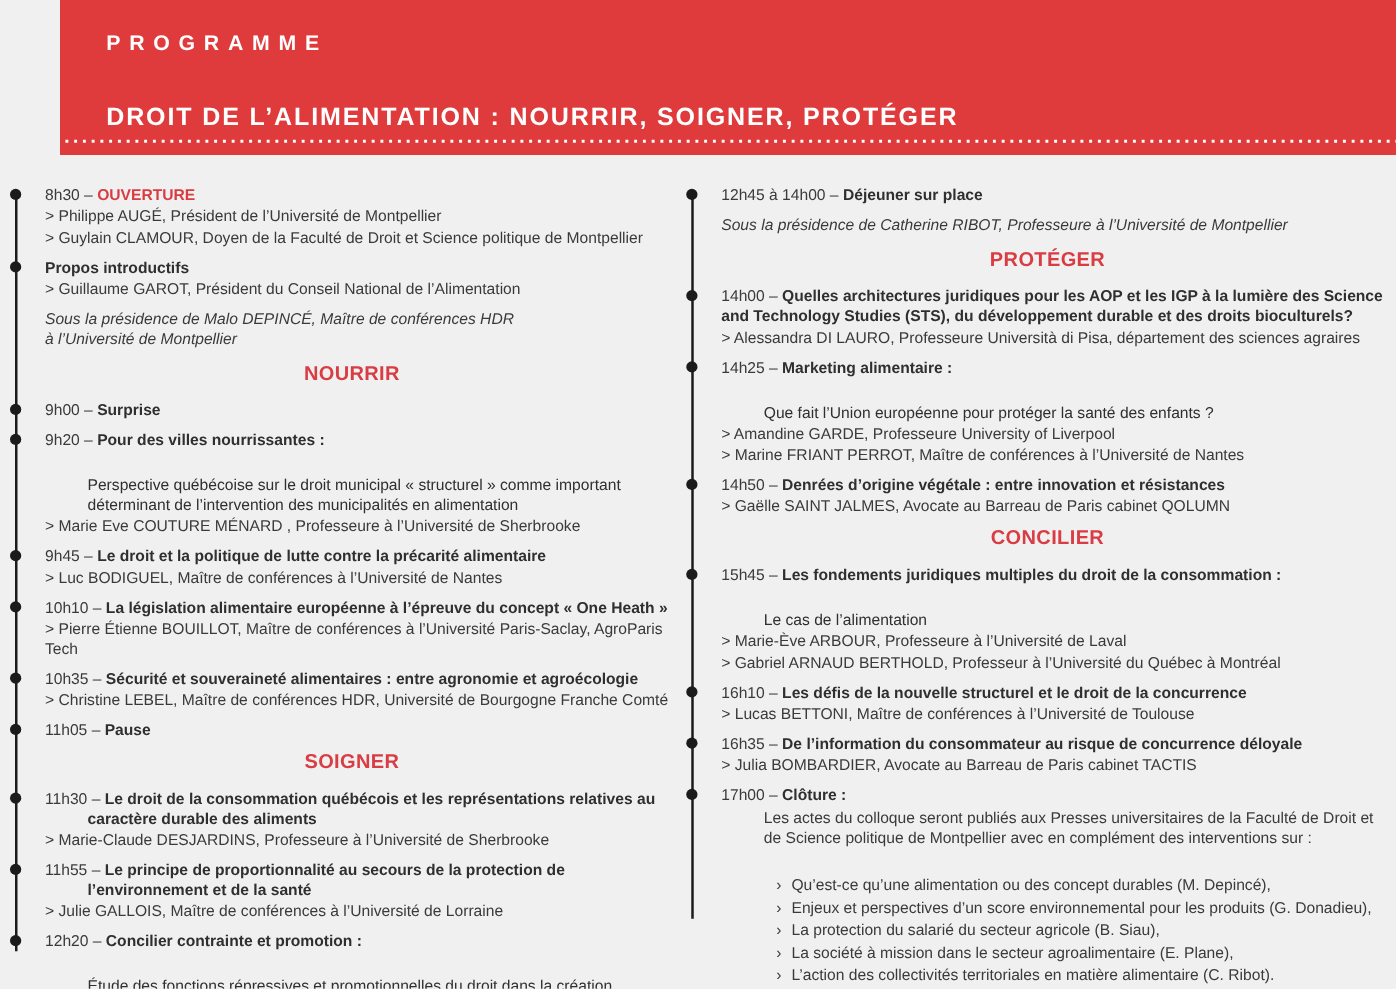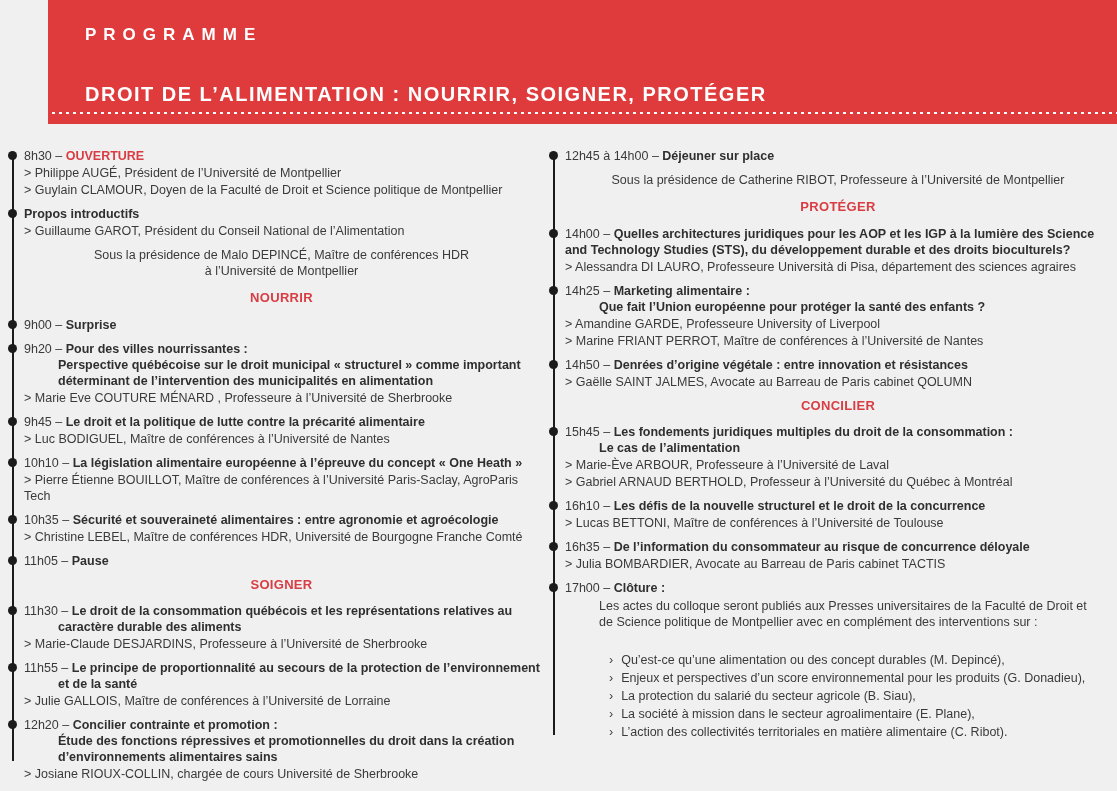--- a/index.html
+++ b/index.html
@@ -43,38 +43,38 @@
   .content{display:flex;padding:24px 4px 0 0;height:663px;}
   .col{position:relative;}
   .col::before{
     content:'';position:absolute;left:12px;width:2px;background:var(--timeline);
   }
   .col-left{width:541px;}
   .col-left::before{top:7px;bottom:26px;}
   .col-right{width:572px;}
   .col-right::before{top:7px;bottom:52px;}
   
-  .item{position:relative;padding-left:24px;margin-bottom:8px;}
+  .item{position:relative;padding-left:36px;margin-bottom:8px;}
   .dot{
     position:absolute;left:8px;top:3px;width:9px;height:9px;border-radius:50%;
     background:var(--timeline);
   }
   .titleline{padding-left:34px;text-indent:-34px;}
   .titleline.flush{padding-left:0;text-indent:0;}
   .etitle{font-weight:bold;color:var(--title);}
   .etitle.red{color:var(--accent);}
-  .subtitle{font-weight:bold;color:var(--title);margin-left:34px;}
+  .subtitle{font-weight:normal;color:var(--title);margin-left:34px;margin-top:20px;}
   .speaker{margin-top:1px;}
   .chair{
-    text-align:center;
+    font-style:italic;
     margin:5px 14px 11px 36px;
   }
   .section-label{
     text-align:center;font-weight:bold;color:var(--accent);
-    font-size:13px;letter-spacing:.3px;
+    font-size:16px;letter-spacing:.3px;
     margin:4px 14px 10px 36px;
   }
   .note{margin:2px 10px 22px 34px;}
   .bullets{margin:6px 0 0 44px;}
   .bullet-row{margin:2px 0;}
   .bullet-glyph{margin-right:8px;}
 </style>
 </head>
 <body>
 

